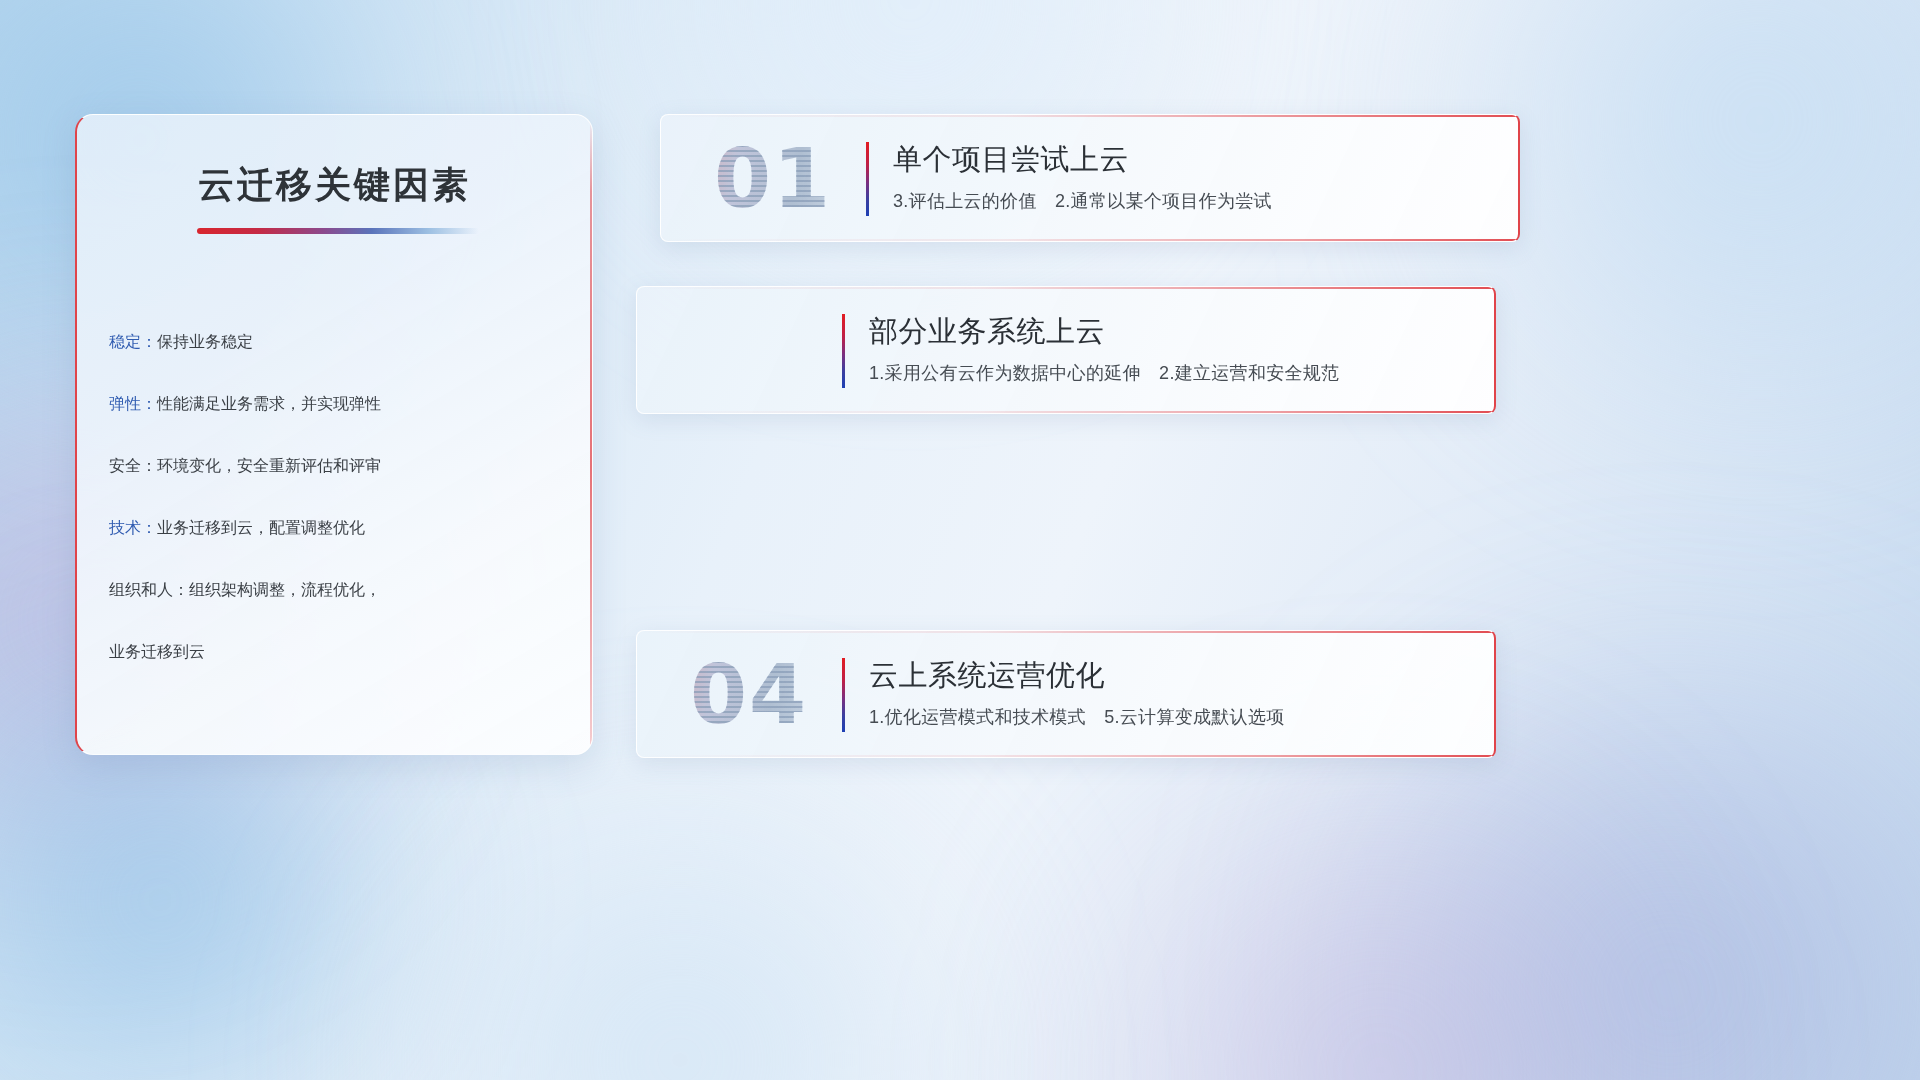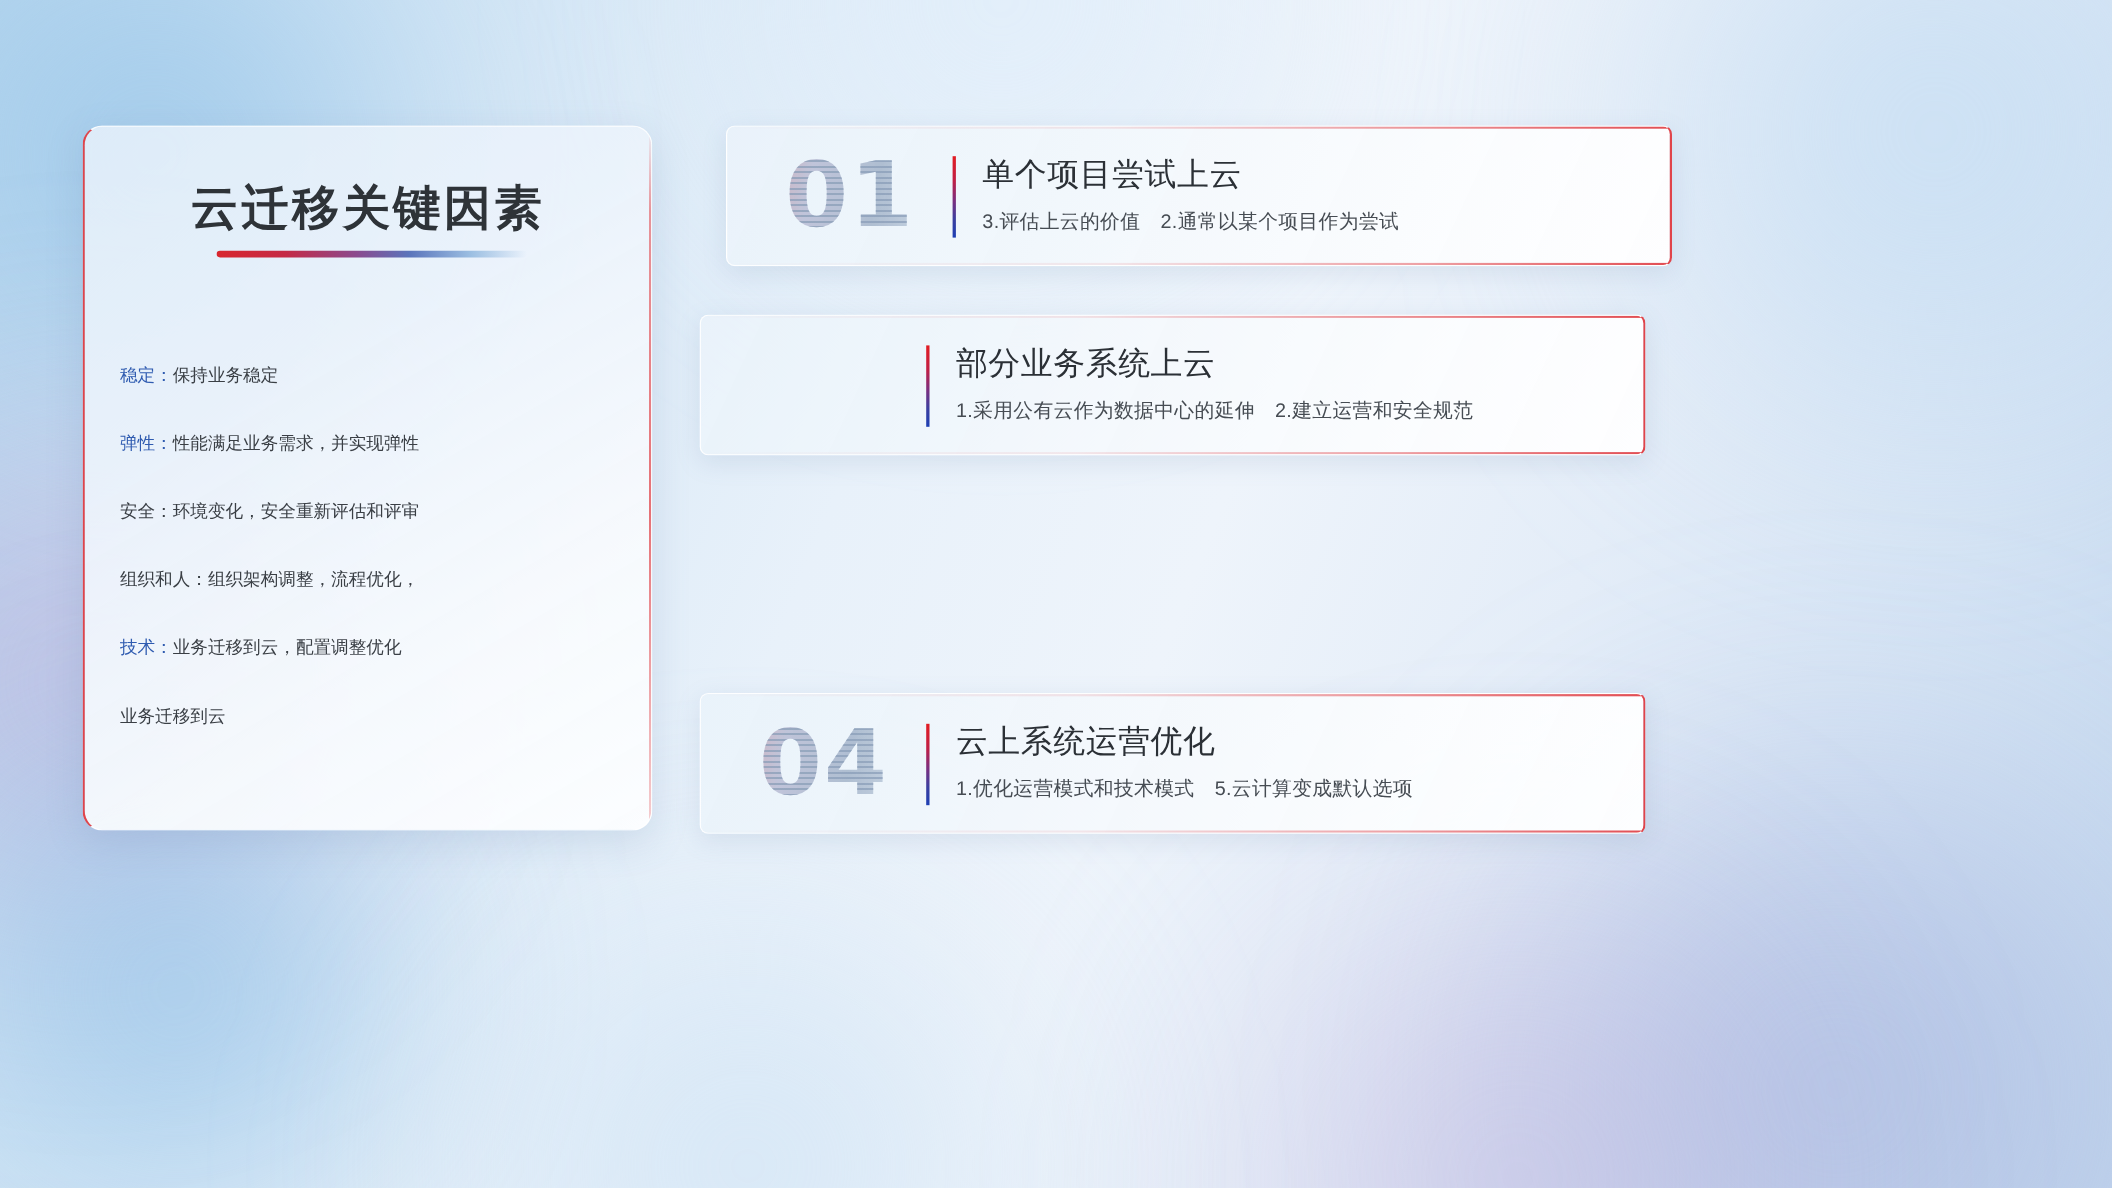--- a/index.html
+++ b/index.html
@@ -65,21 +65,21 @@
   #left-panel::after {
     content: "";
     position: absolute; right: 0; top: 0; bottom: 0; width: 2px;
     background: linear-gradient(180deg,
       rgba(224,68,74,.0) 0%, rgba(224,68,74,.55) 12%,
       rgba(224,68,74,.75) 55%, rgba(224,68,74,.25) 100%);
   }
   .panel-title {
     position: absolute; left: 0; right: 0; top: 46px;
     text-align: center;
-    font-size: 43px; font-weight: bold;
+    font-size: 36px; font-weight: bold;
     letter-spacing: 3px;
     color: #2e3338;
   }
   .title-rule {
     position: absolute;
     left: 120px; top: 113px;
     width: 282px; height: 6px;
     border-radius: 3px;
     background: linear-gradient(90deg,
       #d8262e 0%, #c52a45 22%, #8b4a8e 45%,
@@ -212,25 +212,25 @@
     <div class="factors">
       <div class="factor blue">
         <span class="lbl">稳定：</span><span>保持业务稳定</span>
       </div>
       <div class="factor blue">
         <span class="lbl">弹性：</span><span>性能满足业务需求，并实现弹性</span>
       </div>
       <div class="factor">
         <span class="lbl">安全：</span><span>环境变化，安全重新评估和评审</span>
       </div>
+      <div class="factor blue">
+        <span class="lbl">技术：</span><span>业务迁移到云，配置调整优化</span>
+      </div>
       <div class="factor">
         <span class="lbl">组织和人：</span><span>组织架构调整，流程优化，</span>
-      </div>
-      <div class="factor blue">
-        <span class="lbl">技术：</span><span>业务迁移到云，配置调整优化</span>
       </div>
       <div class="factor wrapline">
         <span>业务迁移到云</span>
       </div>
     </div>
   </section>
 
   <article class="card" id="card-1">
     <div class="card-num">01</div>
     <div class="card-divider"></div>

